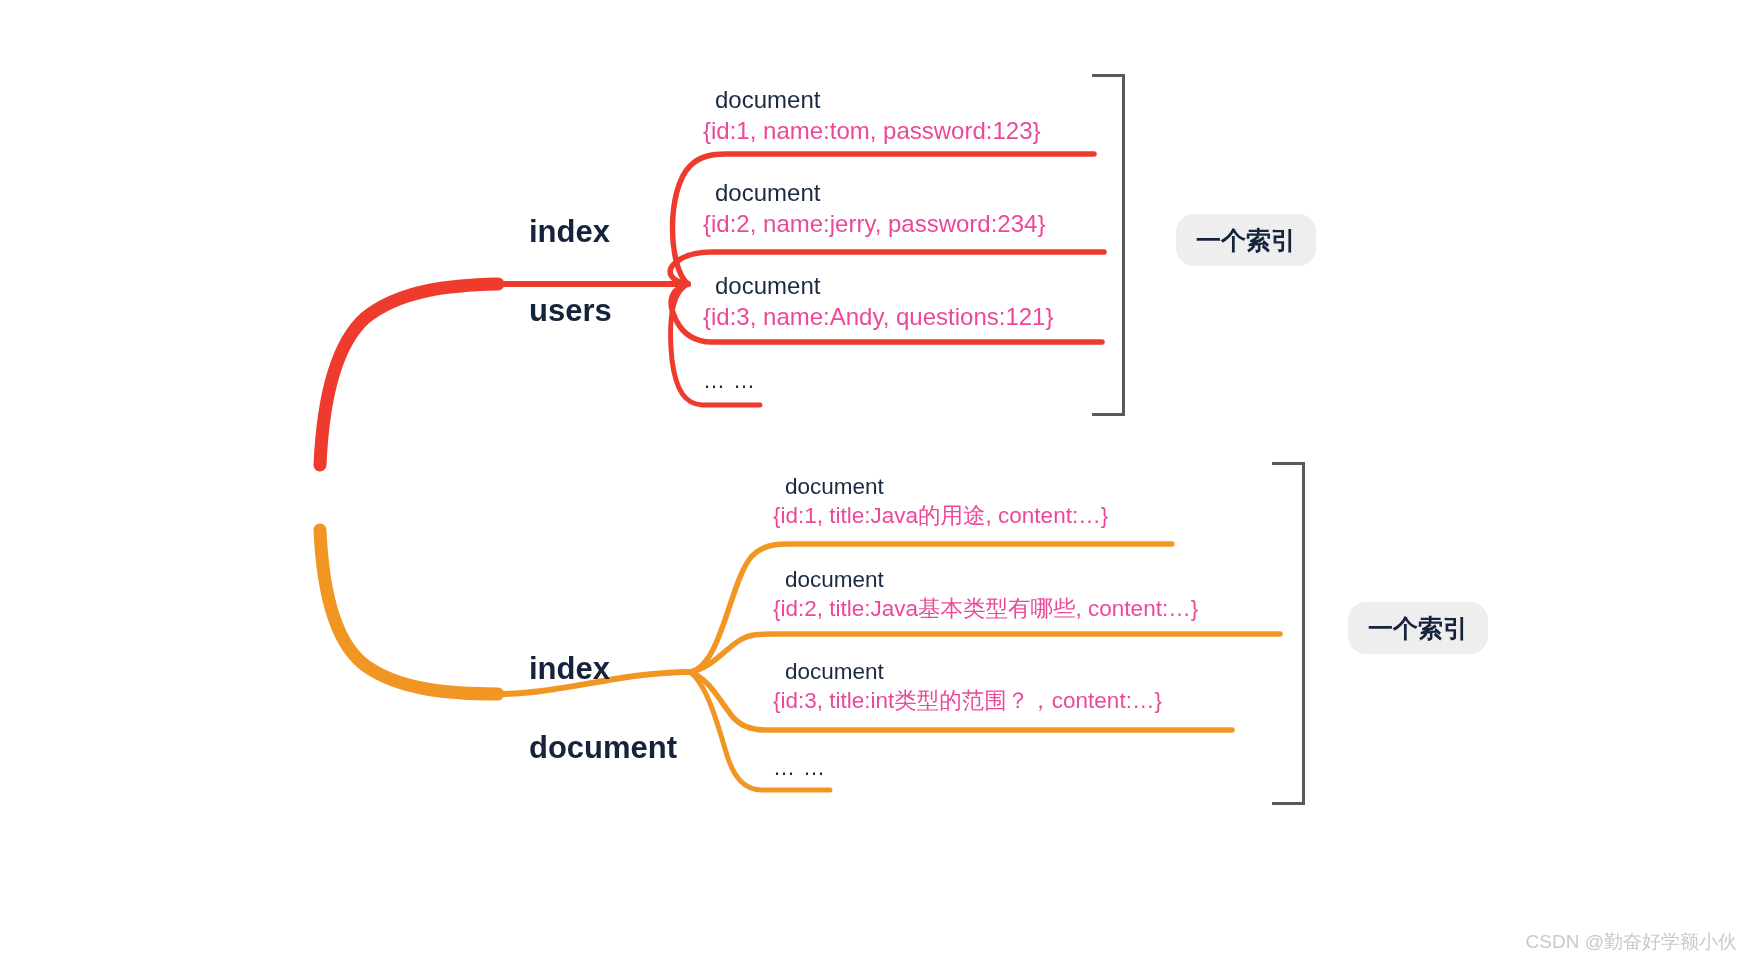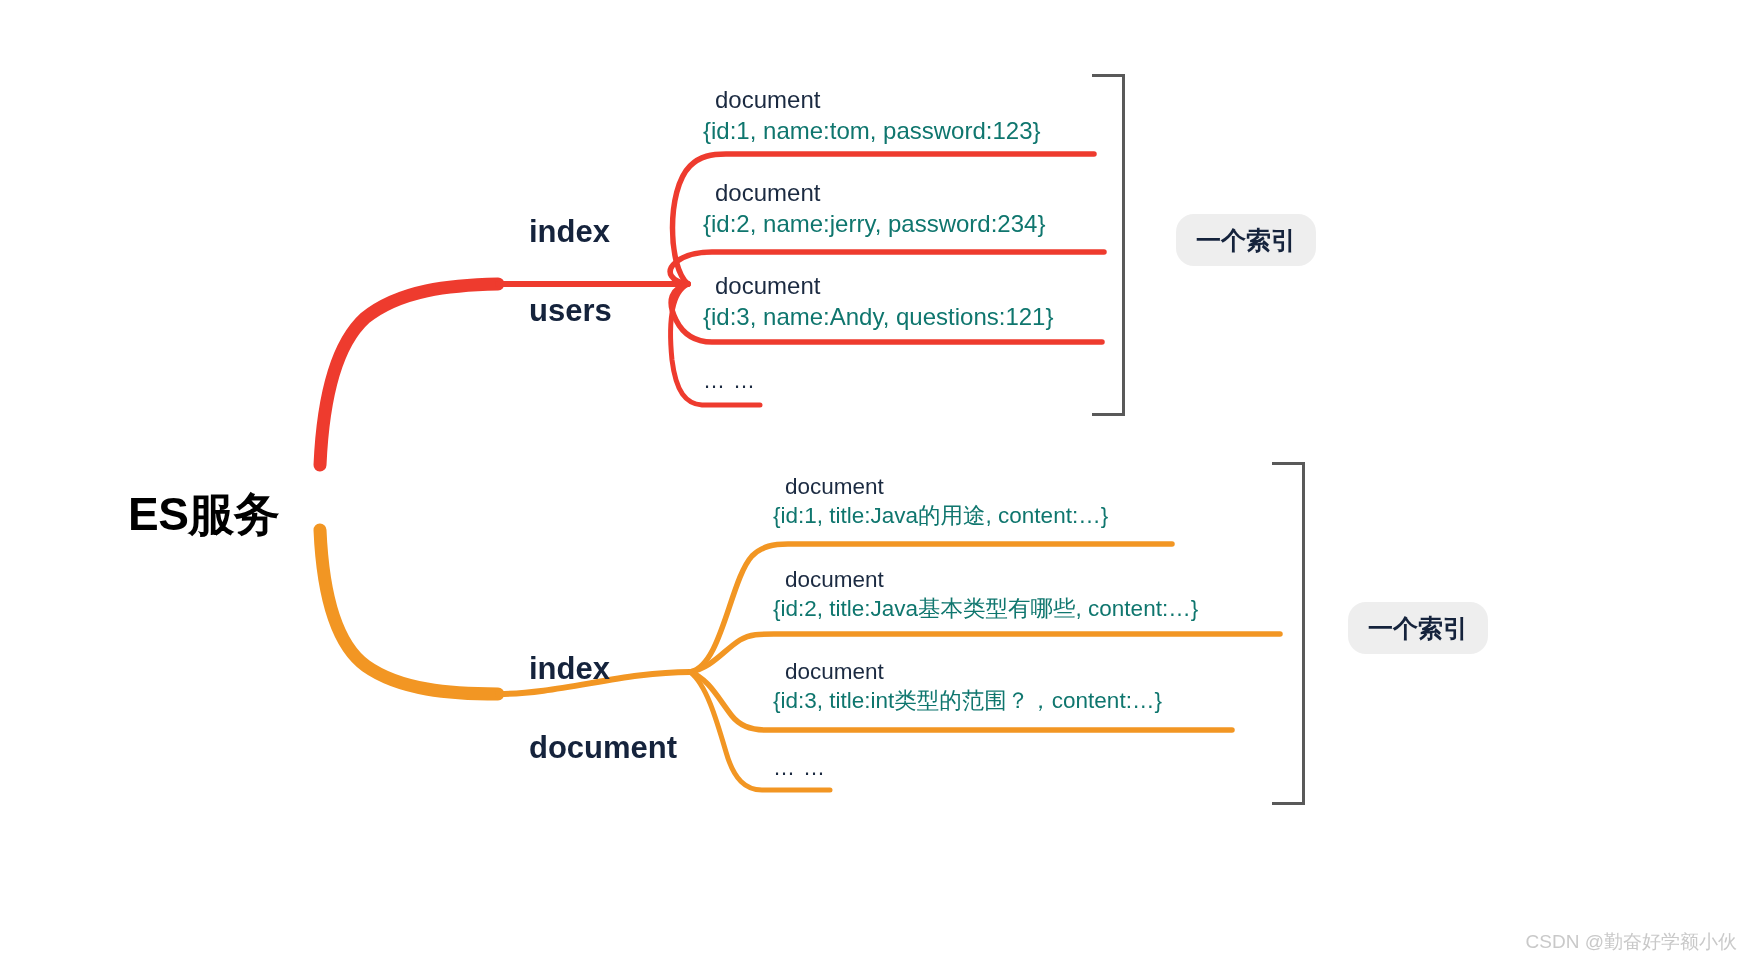--- a/index.html
+++ b/index.html
@@ -64,21 +64,21 @@
   }
   .doc .doc-title {
     display: block;
     font-size: 24px;
     color: #1b2a41;
     margin-left: 12px;
   }
   .doc .doc-body {
     display: block;
     font-size: 24px;
-    color: #0f766e;
+    color: #ec4899;
   }
   .doc.small .doc-title,
   .doc.small .doc-body { font-size: 22.5px; }
 
   .ellipsis {
     position: absolute;
     font-size: 22px;
     color: #1b2a41;
     letter-spacing: 1px;
     white-space: nowrap;
@@ -156,21 +156,20 @@
 
     <path d="M 690 672 C 722 666 730 580 752 556 C 762 546 774 544 788 544 L 1172 544" fill="none" stroke="#F29623" stroke-width="5.5" stroke-linecap="round"></path>
 
     <path d="M 690 672 C 712 668 724 650 740 640 C 750 634 760 634 774 634 L 1280 634" fill="none" stroke="#F29623" stroke-width="5.5" stroke-linecap="round"></path>
 
     <path d="M 690 672 C 708 678 718 698 732 716 C 740 726 752 730 766 730 L 1232 730" fill="none" stroke="#F29623" stroke-width="5.5" stroke-linecap="round"></path>
 
     <path d="M 690 672 C 706 684 716 718 726 752 C 734 780 746 790 762 790 L 830 790" fill="none" stroke="#F29623" stroke-width="5" stroke-linecap="round"></path>
   </svg>
 
-  <div class="root-label" id="root-label">ES服务</div>
 
   <div class="index-label" id="index-users">
     <span class="ln">index</span>
     <span class="ln">users</span>
   </div>
 
   <div class="index-label" id="index-questions">
     <span class="ln">index</span>
     <span class="ln">document</span>
   </div>

